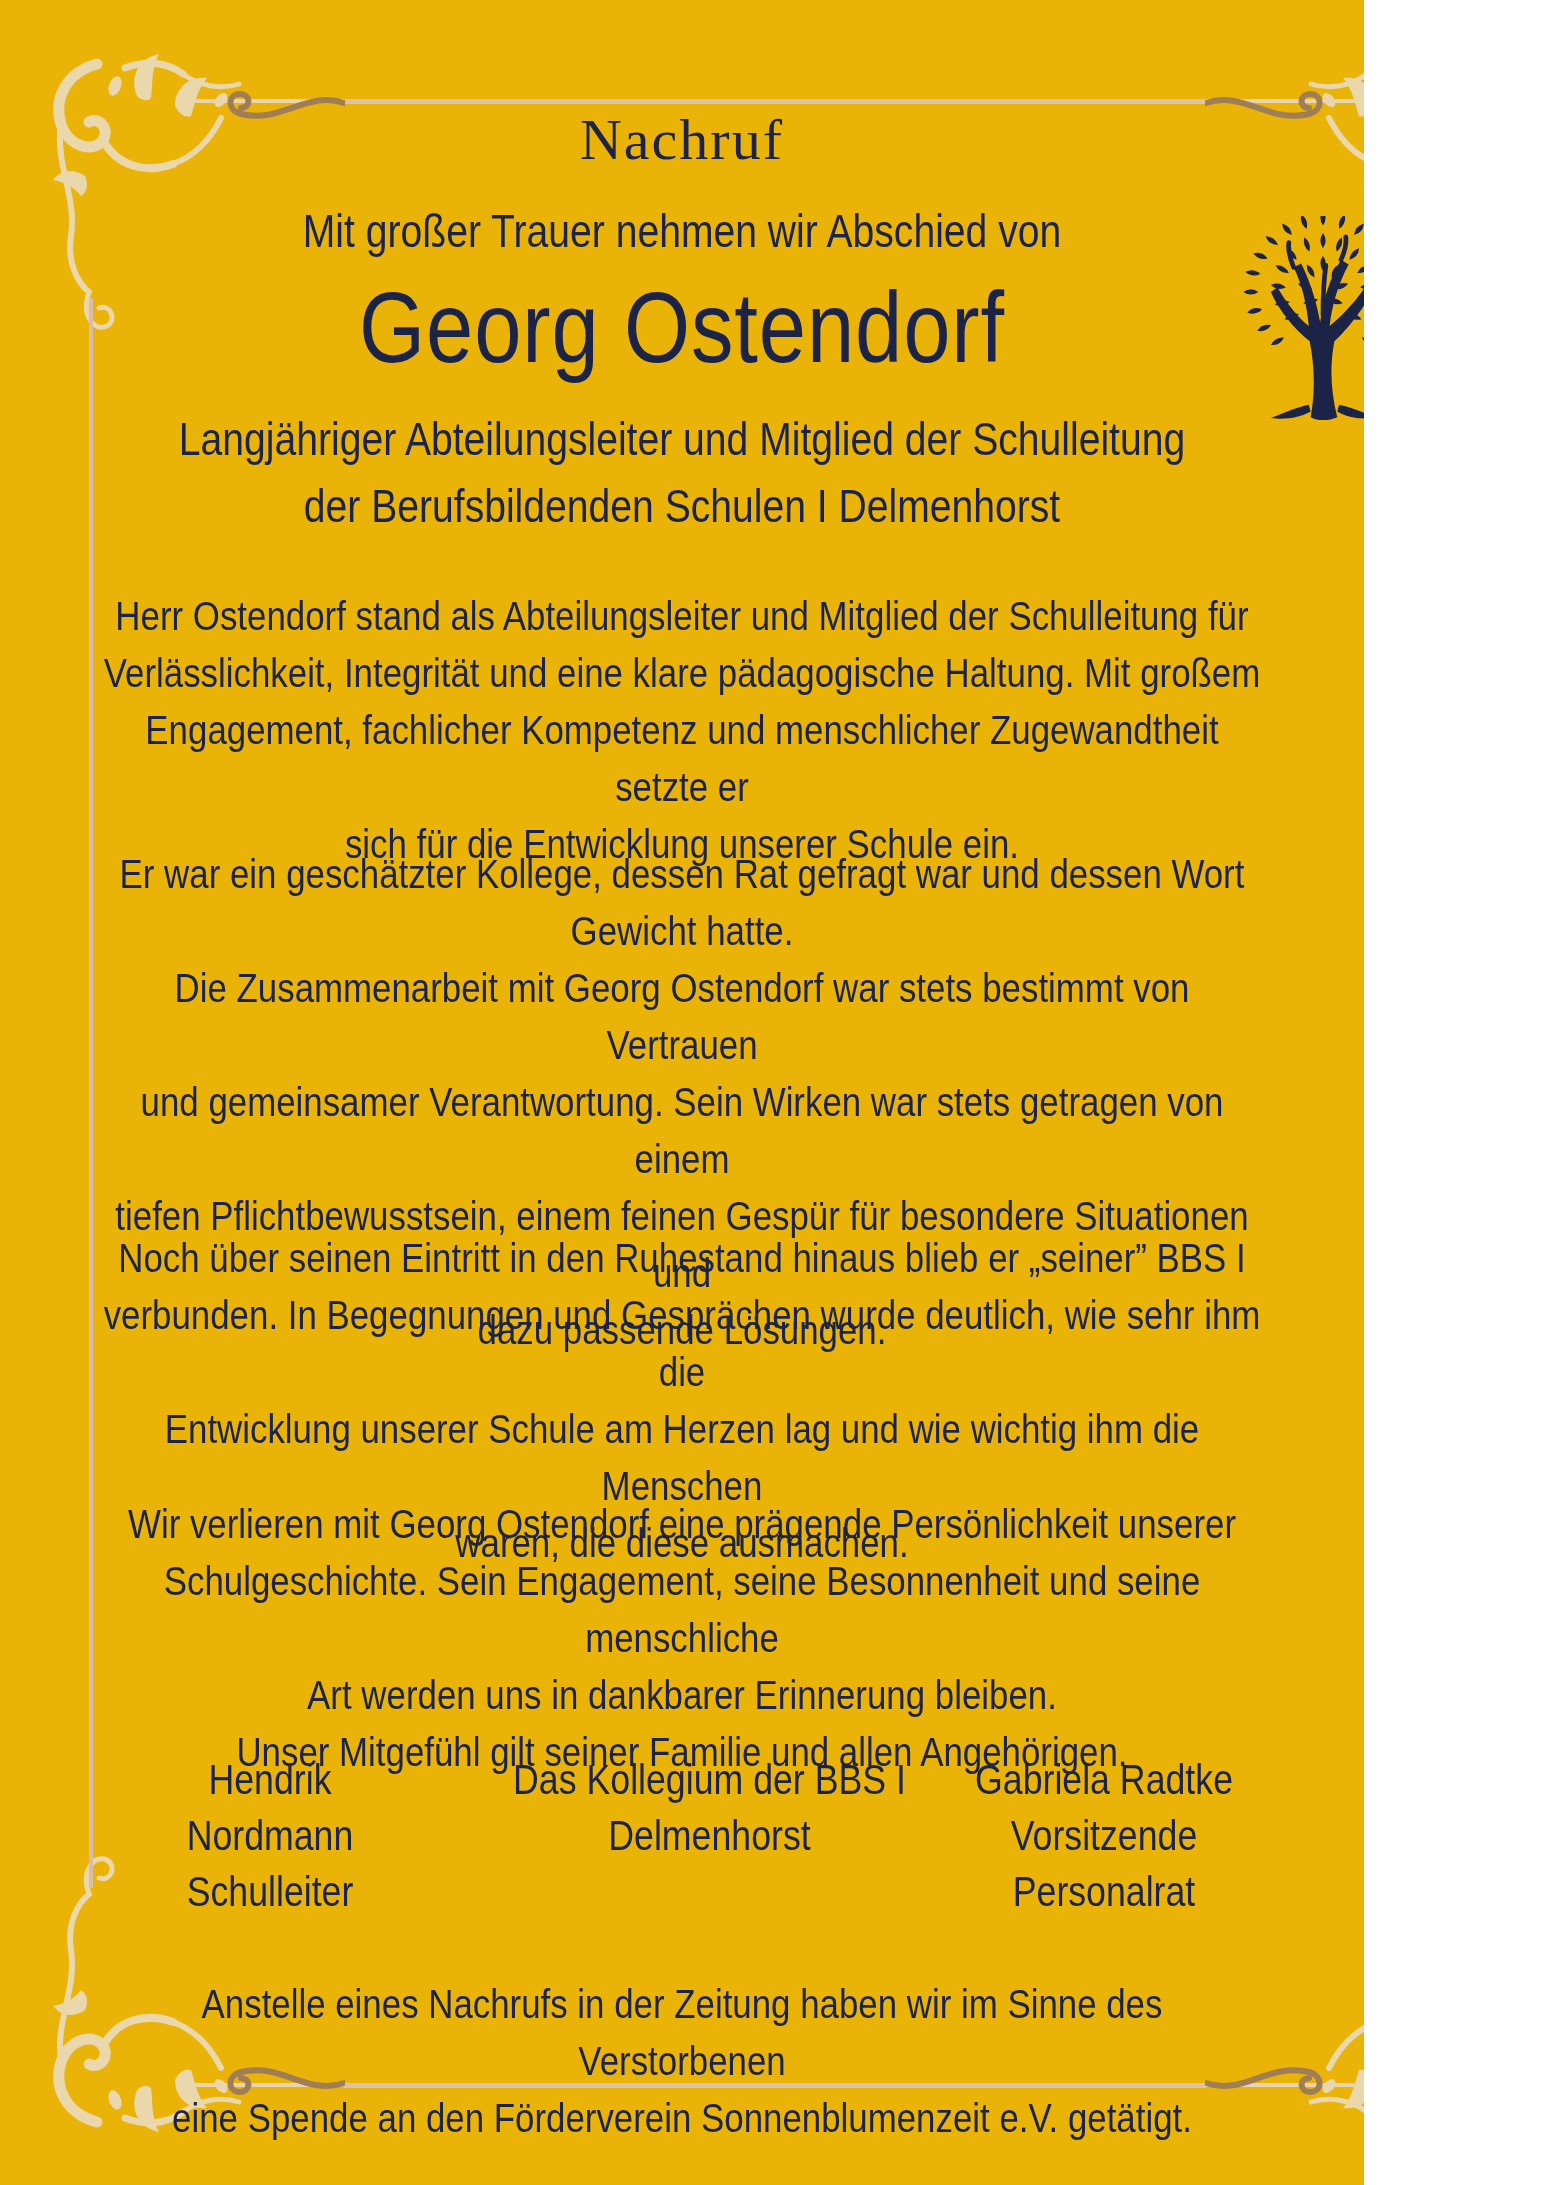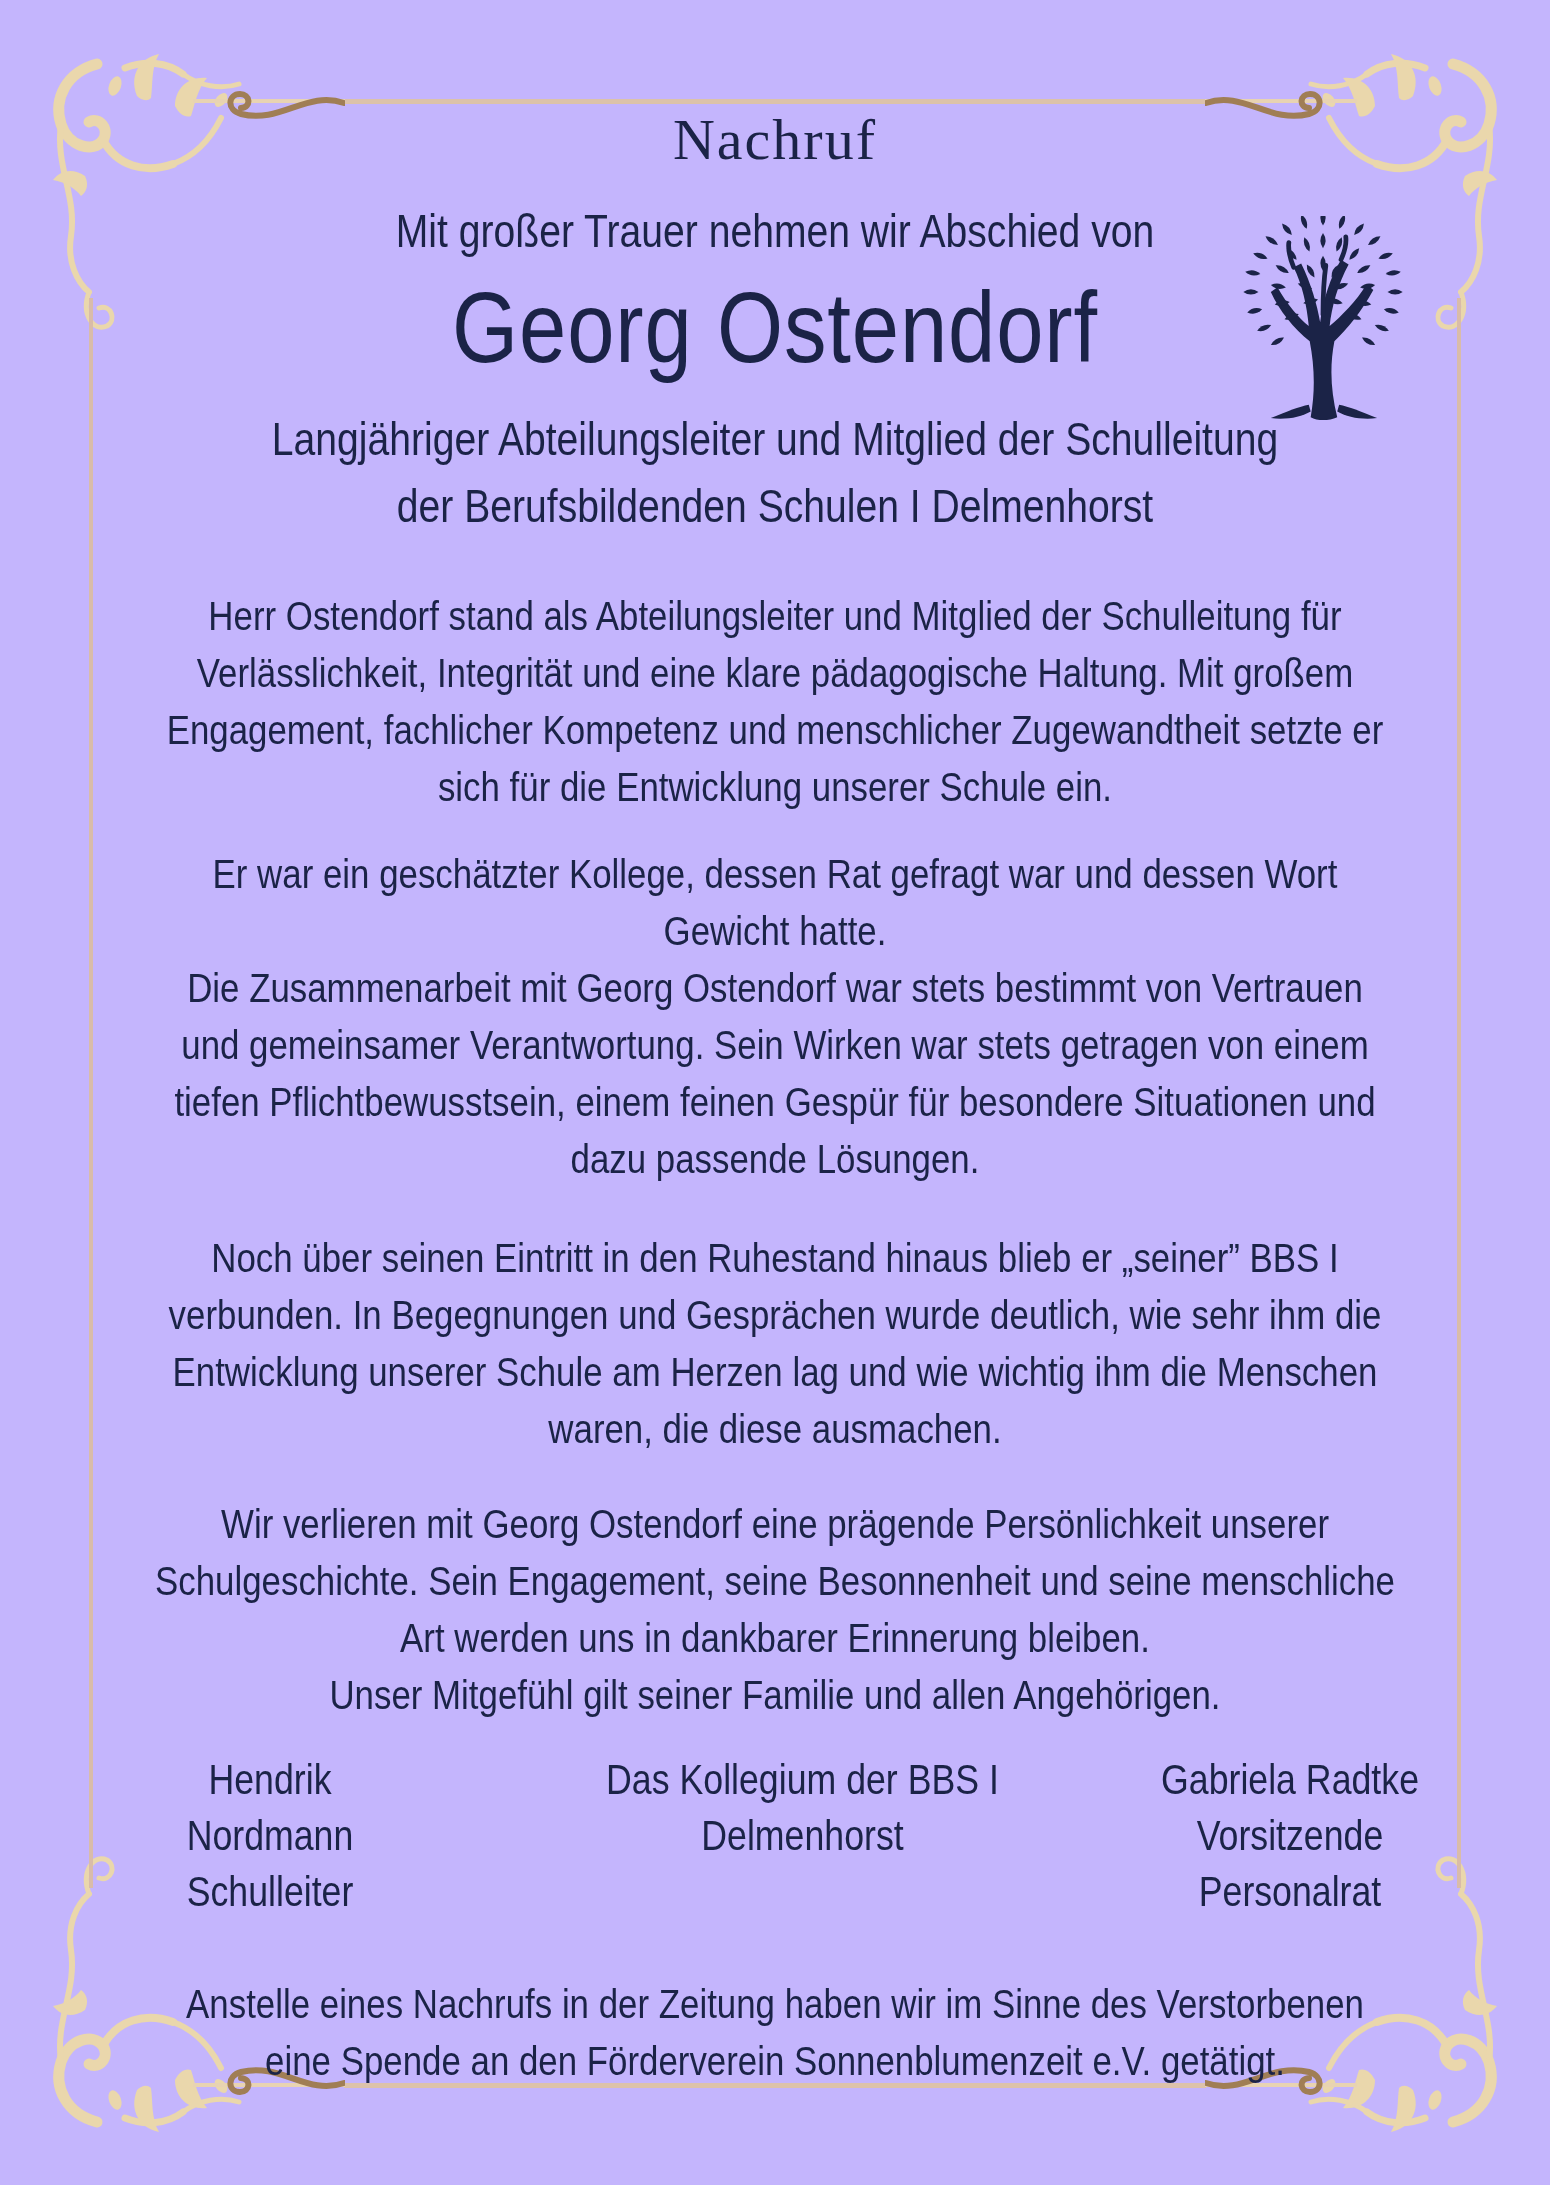--- a/index.html
+++ b/index.html
@@ -1,19 +1,19 @@
 <!DOCTYPE html>
 <html><head>
 <meta charset="utf-8">
 <style>
   html,body{margin:0;padding:0;background:#ffffff;}
   .page{
     position:relative;
-    width:1550px;height:2185px;
-    background:#c4b5fd;
+    width:1364px;height:2185px;
+    background:#eab308;
     overflow:hidden;
     font-family:"Liberation Sans",sans-serif;
     color:#1b2347;
   }
   .txt{position:absolute;left:0;right:0;text-align:center;}
   .ml{white-space:pre-line;}
   .cond{transform:scaleX(0.85);transform-origin:50% 0;}
   .title{
     top:106px;
     font-family:"Liberation Serif","DejaVu Serif",serif;

